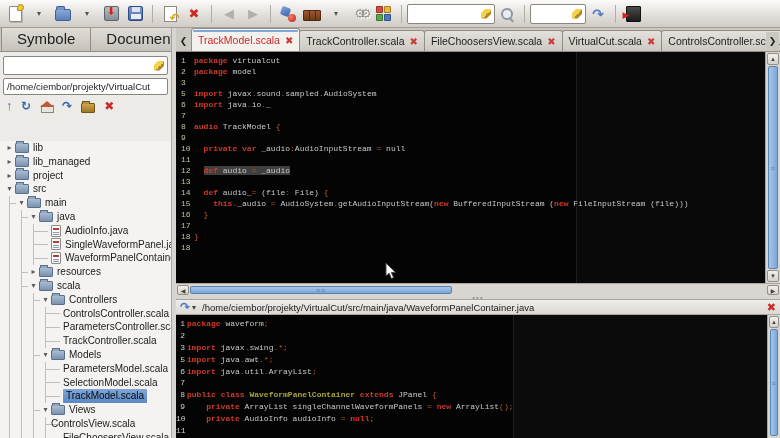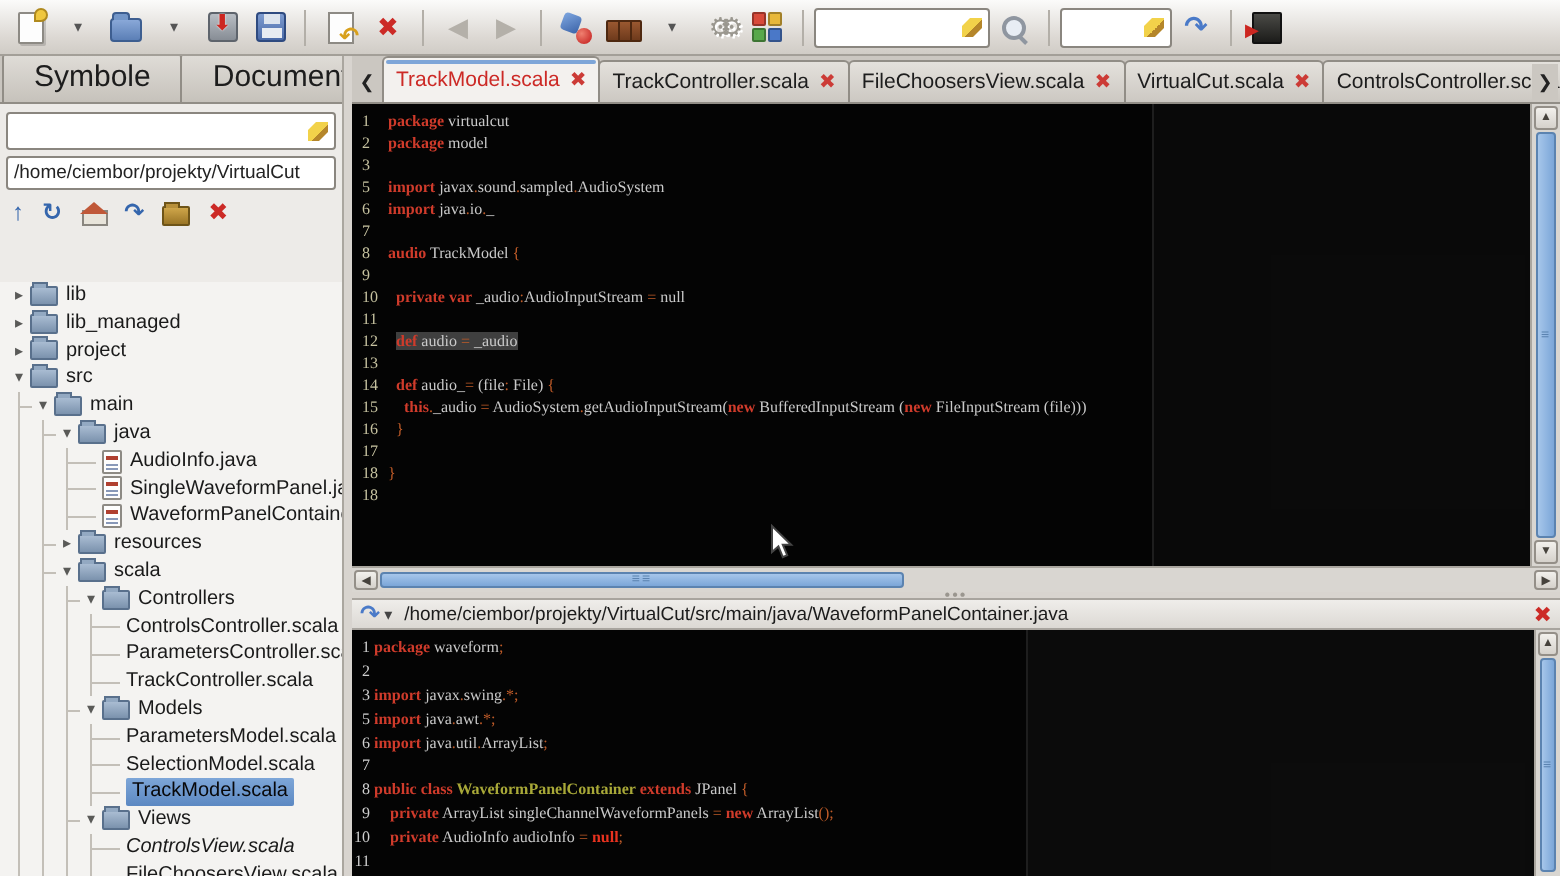--- a/index.html
+++ b/index.html
@@ -82,21 +82,21 @@
   .main { position:absolute; left:176px; top:28px; width:604px; height:410px; }
   .tabbar { position:absolute; left:0; top:0; width:604px; height:24px; background:#cbc7c1; border-bottom:1px solid #918d86; display:flex; align-items:flex-end; overflow:hidden; }
   .tab-scroll { flex:none; width:13px; height:18px; display:flex; align-items:center; justify-content:center; font-size:9px; color:#222; font-weight:bold; margin:0 1px 1px; }
   .tab-scroll.right { position:absolute; right:0; bottom:0; background:#cbc7c1; z-index:5; }
   .etab { flex:none; display:flex; align-items:center; gap:5px; height:21px; padding:0 6px; font-size:10.5px; color:#1d1d1d; background:linear-gradient(#e4e1dc,#ccc8c2); border:1px solid #918d86; border-bottom:none; border-radius:3px 3px 0 0; margin-right:-1px; position:relative; }
   .etab.active { background:#f3f1ee; z-index:2; height:23px; color:#cc2a26; }
   .etab.active:before { content:""; position:absolute; left:1px; right:1px; top:1px; height:2px; background:#7ea6d8; border-radius:2px; }
   .tabx { color:#cc3b36; font-size:10px; font-weight:bold; }
 
   
-  .editor { position:absolute; background:#040404; font-family:Liberation Serif, serif; font-size:8px; overflow:hidden; }
+  .editor { position:absolute; background:#040404; font-family:Liberation Mono, monospace; font-size:8px; overflow:hidden; }
   #editor-main { left:0; top:24px; width:589px; height:231px; }
   #editor-main .marker { position:absolute; left:400px; top:0; bottom:0; width:1px; background:#1e1e1e; }
   #editor-main .markzone { position:absolute; left:401px; right:0; top:0; bottom:0; background:rgba(255,255,255,.025); }
   #editor-bottom { left:0; top:287px; width:591px; height:123px; }
   #editor-bottom .marker { position:absolute; left:337px; top:0; bottom:0; width:1px; background:#1e1e1e; }
   #editor-bottom .markzone { position:absolute; left:338px; right:0; top:0; bottom:0; background:rgba(255,255,255,.03); }
   .codewrap { position:absolute; left:0; top:3px; right:0; }
   .cl { height:11px; line-height:11px; white-space:pre; }
   #editor-bottom .cl { height:11.9px; line-height:11.9px; }
   .ln { display:inline-block; width:18px; padding-left:5px; color:#c6c2a0; }
@@ -388,21 +388,21 @@
         </div>
         <div class="trow" style="padding-left: 40px;">
           <div class="guide" style="left: 9px;"></div>
           <div class="guide" style="left: 21px;"></div>
           <div class="guide" style="left: 33px;"></div>
           <div class="tick" style="left: 33px; width: 7px;"></div>
           <span class="texp">▾</span>
           <span class="tfold"></span>
           <span class="tlabel">Views</span>
         </div>
-        <div class="trow" style="padding-left: 52px; font-style: italic;">
+        <div class="trow" style="padding-left: 40px;">
           <div class="guide" style="left: 9px;"></div>
           <div class="guide" style="left: 21px;"></div>
           <div class="guide" style="left: 33px;"></div>
           <div class="guide" style="left: 45px;"></div>
           <div class="tick" style="left: 45px; width: 15px;"></div>
           <span class="texp"></span>
           <span class="tlabel">ControlsView.scala</span>
         </div>
         <div class="trow" style="padding-left: 52px;">
           <div class="guide" style="left: 9px;"></div>

